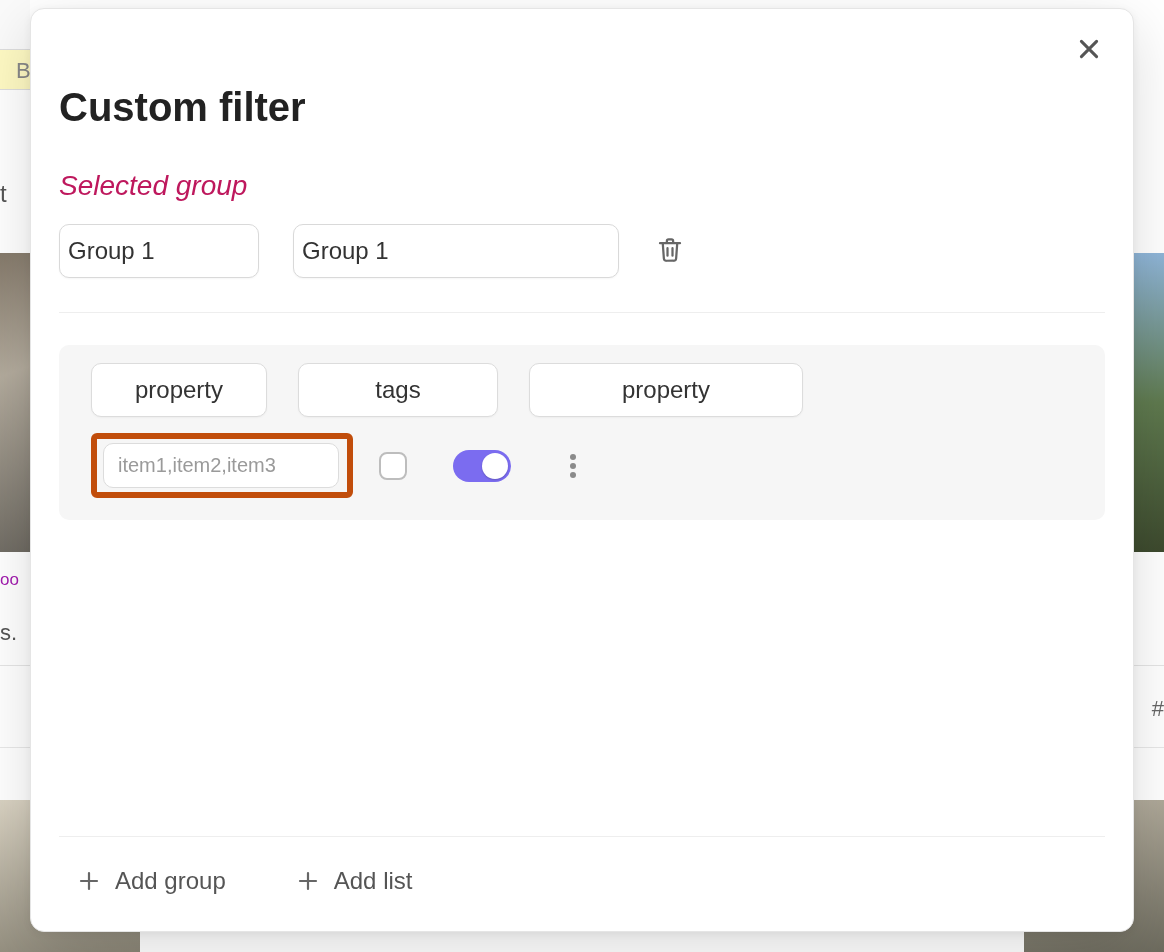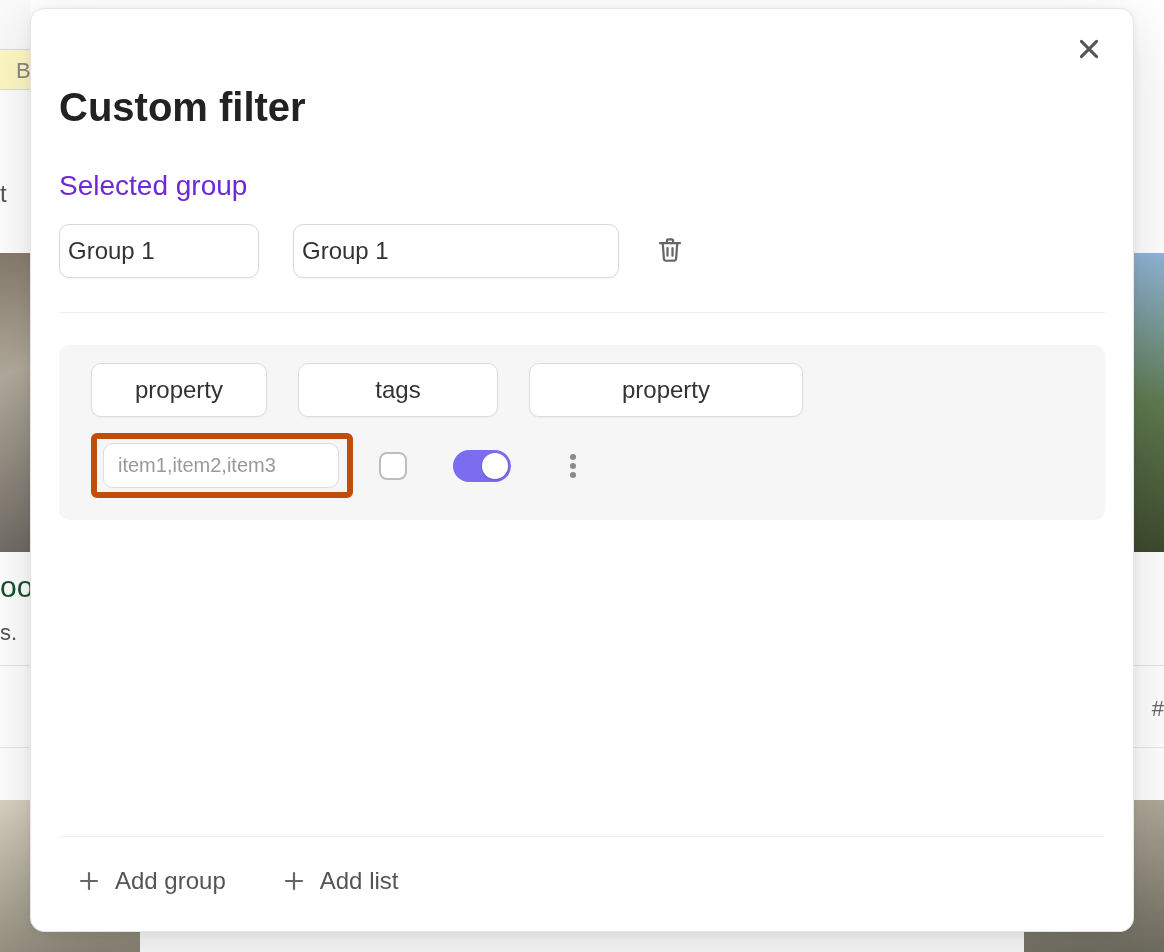--- a/index.html
+++ b/index.html
@@ -5,21 +5,21 @@
   * { box-sizing: border-box; margin: 0; padding: 0; }
   html, body { width: 1164px; height: 952px; overflow: hidden; font-family: -apple-system, BlinkMacSystemFont, "Segoe UI", Helvetica, Arial, sans-serif; background: #fff; }
 
   
   .bg { position: absolute; inset: 0; }
   .bg .strip-top { position:absolute; left:0; top:0; width:30px; height:50px; border-bottom:1px solid #ddd; background:#fafafa; }
   .bg .strip-top2 { position:absolute; left:0; top:50px; width:30px; height:40px; background:#fef9c3; border-bottom:1px solid #ddd; color:#888; font-size:22px; padding-top:8px; overflow:hidden;padding-left:16px;}
   .bg .txt-t { position:absolute; left:0; top:180px; font-size:24px; color:#555;}
   .bg .img-a { position:absolute; left:0; top:253px; width:30px; height:299px; background:linear-gradient(160deg,#857a6b,#b3ab9d 40%,#6e6a62);}
   .bg .img-b { position:absolute; right:0; top:253px; width:30px; height:299px; background:linear-gradient(180deg,#8fb5d8 0%,#5f7a4f 50%,#3d4a2e);}
-  .bg .txt-link { position:absolute; left:0; top:570px; font-size:30px; color:#14532d; overflow:hidden; width:30px;}
+  .bg .txt-link { position:absolute; left:0; top:570px; font-size:17px; color:#a21caf; overflow:hidden; width:30px;}
   .bg .txt-s { position:absolute; left:0; top:620px; font-size:22px; color:#555;}
   .bg .hr1 { position:absolute; left:0; right:0; top:665px; border-top:1px solid #e5e5e5;}
   .bg .txt-hash { position:absolute; right:0; top:696px; font-size:22px; color:#666;}
   .bg .hr2 { position:absolute; left:0; right:0; top:747px; border-top:1px solid #e8e8e8;}
   .bg .img-c { position:absolute; left:0; top:800px; width:140px; height:152px; background:linear-gradient(170deg,#d9d2c2,#8a8576);}
   .bg .img-d { position:absolute; right:0; top:800px; width:140px; height:152px; background:linear-gradient(170deg,#b9b2a2,#6d6b5e);}
 
   
   .modal {
     position: absolute; left: 30px; top: 8px; width: 1104px; height: 924px;
@@ -30,21 +30,21 @@
   }
   .modal .close {
     position: absolute; top: 20px; right: 24px; width: 40px; height: 40px;
     display:flex; align-items:center; justify-content:center; cursor:pointer;
     color:#555; background:none; border:none;
   }
   .modal .close svg { width:26px; height:26px; stroke:#555; stroke-width:2.8; }
 
   h1.title { font-size: 40px; font-weight: 700; color:#222; margin-top: 52px; }
 
-  .sec-label { font-size: 28px; color:#6d28d9; margin-top: 40px; }
+  .sec-label { font-size: 28px; color:#be185d; margin-top: 40px; font-style: italic; }
 
   .group-row { display:flex; align-items:center; gap:34px; margin-top: 22px; }
   .group-btn {
     border:1px solid #d9d9d9; background:#fff; border-radius:10px;
     padding: 12px 8px; font-size:24px; color:#333; cursor:pointer;
     box-shadow: 0 1px 2px rgba(0,0,0,.04);
   }
   .group-btn.small { min-width: 200px; text-align:left;}
   .group-btn.wide  { min-width: 326px; text-align:left;}
   .trash { width:34px; height:34px; cursor:pointer; color:#666; background:none; border:none; padding:0;}
@@ -90,21 +90,21 @@
     position:absolute; right:3px; top:3px; width:26px; height:26px; background:#fff; border-radius:50%;
     box-shadow:0 1px 2px rgba(0,0,0,.2);
   }
   .kebab { margin-left:30px; width:24px; height:32px; cursor:pointer; display:flex; flex-direction:column; justify-content:space-between; align-items:center; padding:4px 0; background:none; border:none;}
   .kebab span { width:6px; height:6px; background:#8a8a8a; border-radius:50%; display:block;}
 
   .spacer { flex:1 1 auto; }
 
   .divider2 { border:none; border-top:1px solid #eee; margin-bottom: 18px; }
 
-  .footer-actions { display:flex; gap:44px; padding: 4px 0 10px 12px;}
+  .footer-actions { display:flex; gap:58px; padding: 4px 0 10px 12px;}
   .add-btn {
     display:flex; align-items:center; gap:14px; background:none; border:none;
     font-size:24px; color:#555; cursor:pointer; padding:8px 6px;
   }
   .add-btn svg { width:24px; height:24px; stroke:#666; stroke-width:2.2; }
 </style>
 </head>
 <body>
 
 <div class="bg">

